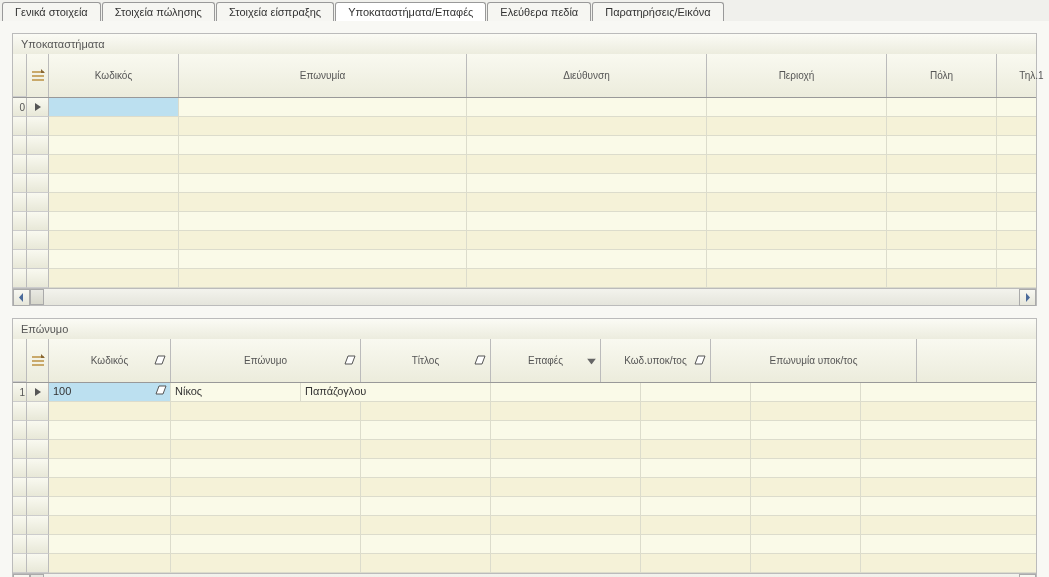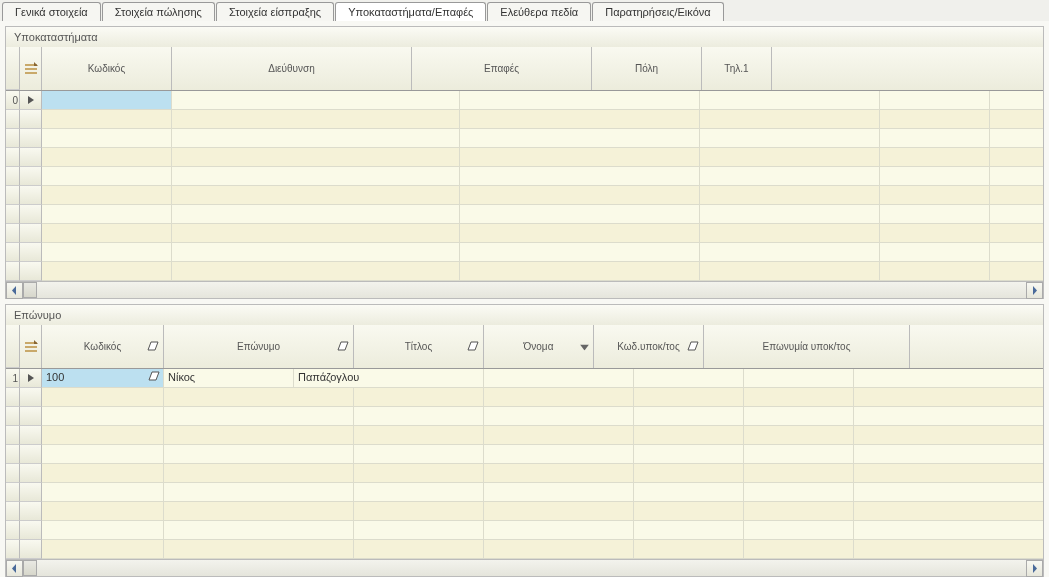--- a/index.html
+++ b/index.html
@@ -30,21 +30,21 @@
       font-size: 11px;
     }
     .tab.active {
       background: #fff;
       font-weight: normal;
     }
 
     
     .section {
       border: 1px solid #bbb;
-      margin: 5px;
+      margin: 12px;
       background: linear-gradient(#f8f8f2, #f2f2e8);
     }
     .section-title {
       padding: 4px 8px;
       font-size: 11px;
       color: #555;
       background: linear-gradient(#fbfbf5, #ececde);
     }
 
     
@@ -212,22 +212,23 @@
       <div class="rowcount-wrap"></div>
       <div class="corner cB0">
         <svg class="svg-icon" width="14" height="14" viewBox="0 0 14 14">
           <rect x="1" y="2" width="12" height="2" fill="#c9a96a"></rect>
             <rect x="1" y="6" width="12" height="2" fill="#c9a96a"></rect>
             <rect x="1" y="10" width="12" height="2" fill="#c9a96a"></rect>
           <path d="M10 0 L14 4 L10 4 Z" fill="#886633"></path>
         </svg>
       </div>
       <div class="hcell cB1">Κωδικός</div>
+      <div class="hcell cB2">Επωνυμία</div>
       <div class="hcell cB3">Διεύθυνση</div>
-      <div class="hcell cB4">Επαφές</div>
+      <div class="hcell cB4">Περιοχή</div>
       <div class="hcell cB5">Πόλη</div>
       <div class="hcell cB6">Τηλ.1</div>
     </div>
 
     <div class="grid-body">
 
       <div class="grid-row odd">
         <div class="rowcount-wrap">0</div>
         <div class="row-hdr">
           <svg width="8" height="8" viewBox="0 0 8 8">
@@ -379,21 +380,21 @@
               <path d="M4 1 L11 1 L8 9 L1 9 Z" fill="#fff" stroke="#555"></path>
             </svg></span>
       </div>
       <div class="hcell cC3">
         <span>Τίτλος</span>
         <span class="icon-r"><svg width="12" height="10" viewBox="0 0 12 10">
               <path d="M4 1 L11 1 L8 9 L1 9 Z" fill="#fff" stroke="#555"></path>
             </svg></span>
       </div>
       <div class="hcell cC5">
-        <span>Όνομα</span>
+        <span>Επαφές</span>
         <span class="icon-r"><svg width="9" height="6" viewBox="0 0 9 6">
               <path d="M0 0 L9 0 L4.5 6 Z" fill="#666"></path>
             </svg></span>
       </div>
       <div class="hcell cC6">
         <span>Κωδ.υποκ/τος</span>
         <span class="icon-r"><svg width="12" height="10" viewBox="0 0 12 10">
               <path d="M4 1 L11 1 L8 9 L1 9 Z" fill="#fff" stroke="#555"></path>
             </svg></span>
       </div>

